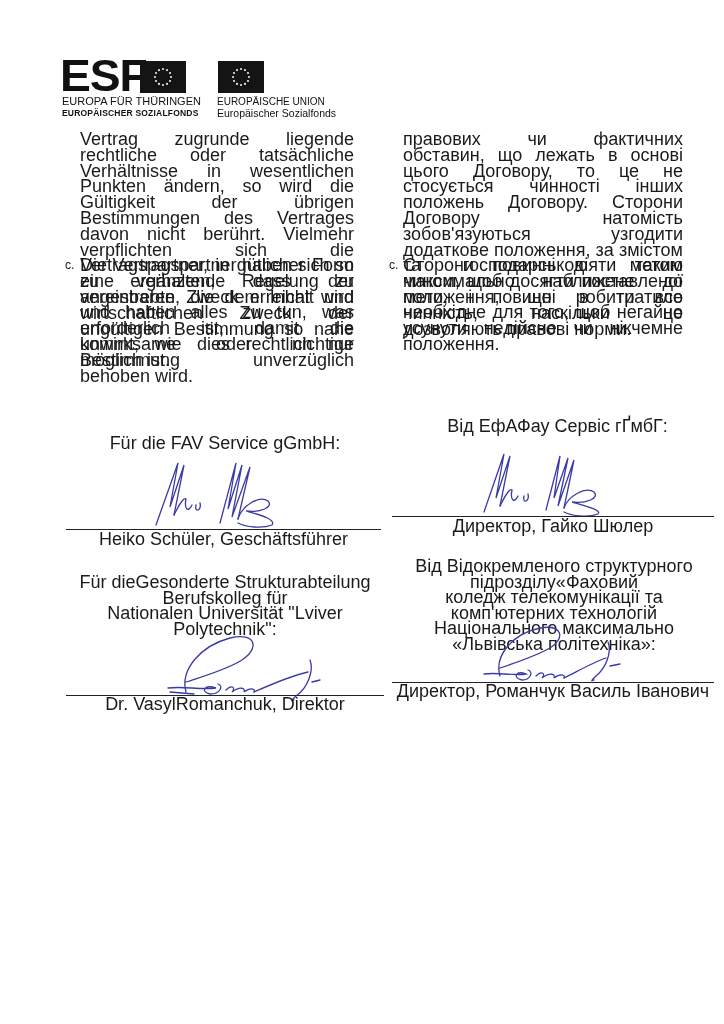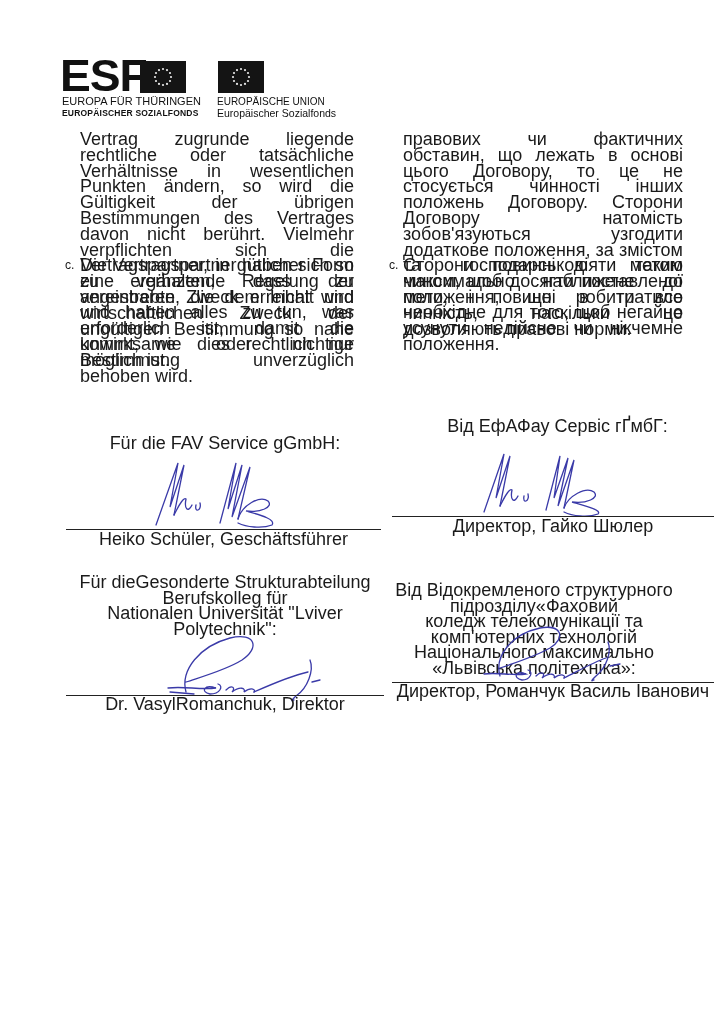--- a/index.html
+++ b/index.html
@@ -127,21 +127,21 @@
     <path d="M66 60 C72 54 76 58 72 62 C80 56 86 58 84 62 C92 56 96 60 94 62"></path>
     <path d="M94 62 C112 54 130 46 148 42"></path>
     <path d="M150 30 C154 40 148 58 136 66 C132 70 130 72 134 70"></path>
     <path d="M152 52 L160 50"></path>
     <path d="M10 62 L34 64"></path>
   </g>
 </svg>
 <div class="abs sig-line" style="left:66px; top:695px; width:318px;"></div>
 <div class="abs center" style="left:66px; top:697px; width:318px;">Dr. VasylRomanchuk, Direktor</div>
 
-<div class="abs center" style="left:372px; top:559px; width:324px;margin-top:24px;">
+<div class="abs center" style="left:392px; top:559px; width:324px;">
   <div>Від Відокремленого структурного підрозділу«Фаховий</div>
   <div>коледж телекомунікації та комп'ютерних технологій</div>
   <div>Національного максимально «Львівська політехніка»:</div>
 </div>
 <svg class="abs sig-svg" style="left:480px; top:620px;" width="160" height="70" viewBox="0 0 160 70">
   <g fill="none" stroke="#3a3aa8" stroke-width="1.3" stroke-linecap="round">
     <path d="M20 56 C14 36 32 14 60 8 C82 4 86 18 70 28 C56 36 38 42 20 48"></path>
     <path d="M4 54 C18 52 32 56 46 54 C36 50 32 58 42 60 C50 60 54 52 48 50"></path>
     <path d="M56 56 C62 50 66 54 62 58 C70 52 76 54 74 58 C82 52 86 56 84 58"></path>
     <path d="M84 58 C100 50 114 42 126 38"></path>

